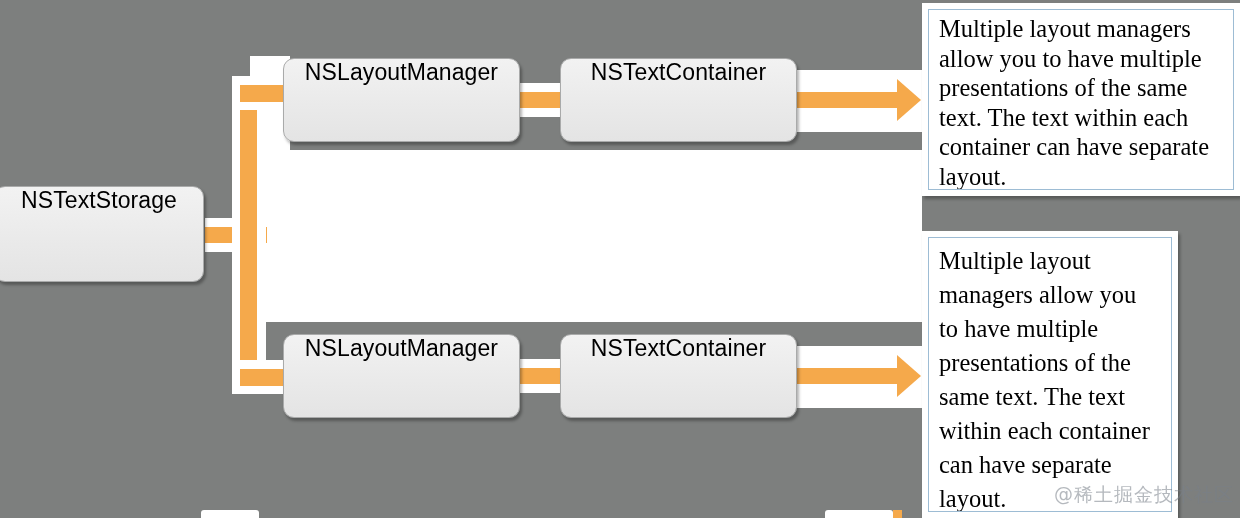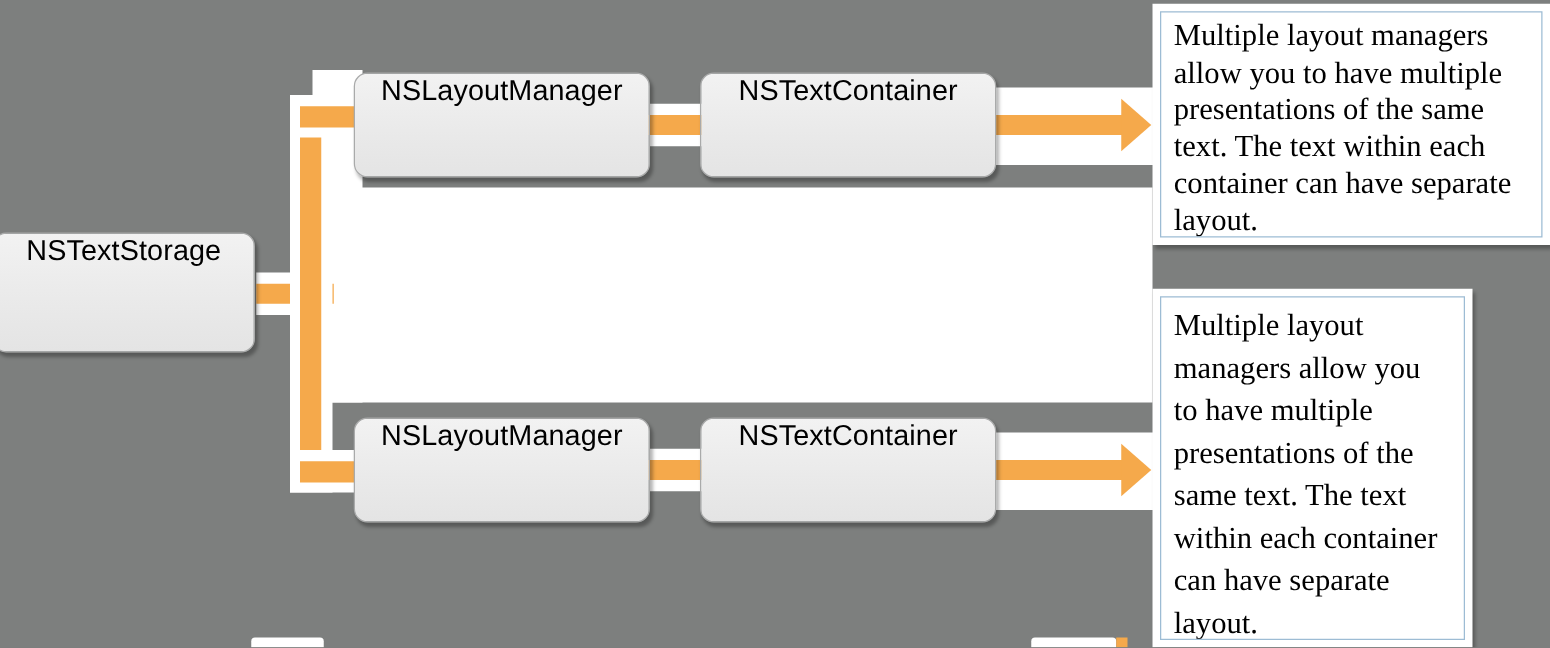--- a/index.html
+++ b/index.html
@@ -173,14 +173,15 @@
   <div class="text-panel" id="panel-bottom">
     <div class="inner">
       <p>Multiple layout managers allow you to have multiple presentations of the same text. The text within each container can have separate layout.</p>
     </div>
   </div>
 
   <div class="cropped-node" style="left:201px; top:510px; width:58px; height:8px;"></div>
   <div class="cropped-node" style="left:825px; top:510px; width:68px; height:8px;"></div>
   <div class="conn" style="left:893px; top:510px; width:9px; height:8px;"></div>
 
+  <div id="watermark">@稀土掘金技术社区</div>
 
 </div>
 
 </body></html>

